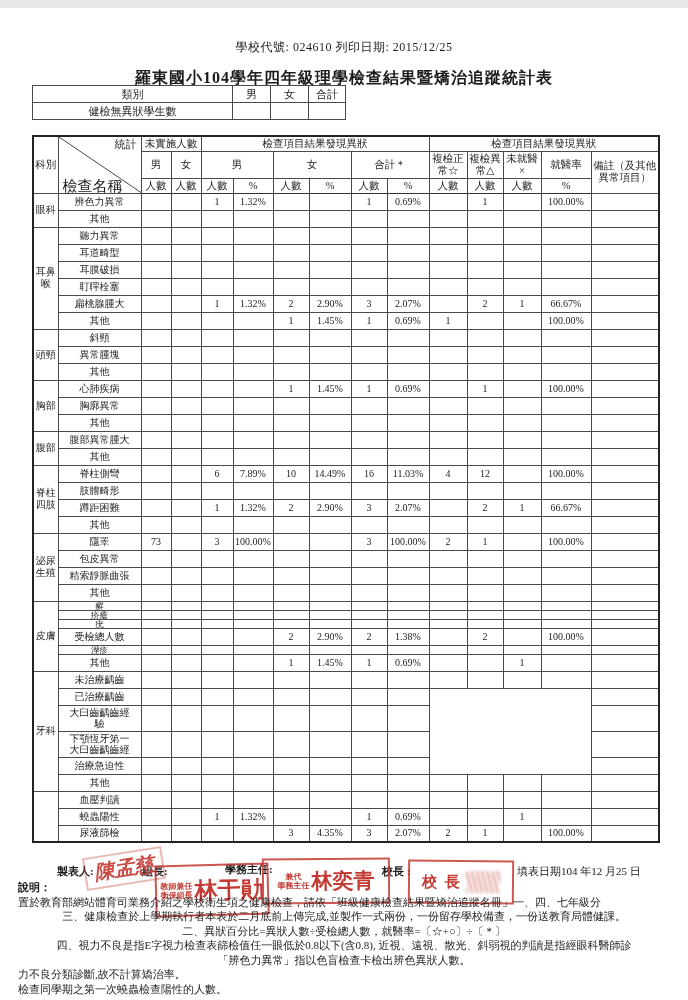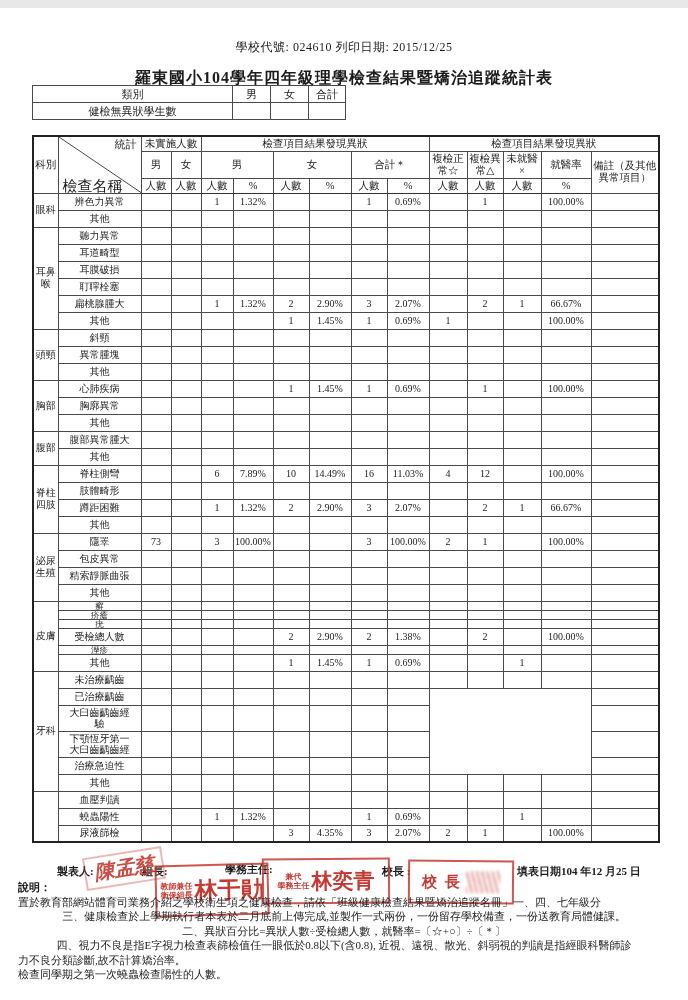--- a/index.html
+++ b/index.html
@@ -52,21 +52,21 @@
   .director-stamp .stamp-big{font-size:21px;}
   .principal-stamp{left:408px;top:4px;width:102px;height:40px;transform:rotate(.5deg);}
   .principal-stamp .stamp-big{font-size:15px;letter-spacing:2px;}
   .smudge{display:inline-block;width:34px;height:22px;margin-left:4px;border-radius:2px;
     background:repeating-linear-gradient(75deg,rgba(196,58,50,.55) 0 2px,rgba(255,255,255,0) 2px 5px);
     filter:blur(1.5px);}
   .sig-maker{left:57px;top:8px;}
   .sig-leader{left:142px;top:8px;}
   .sig-director{left:225px;top:6px;}
   .sig-principal{left:382px;top:8px;}
-  .sig-date{left:517px;top:8px;font-weight:bold;}
+  .sig-date{left:517px;top:8px;font-weight:normal;}
 
   
   .notes{position:absolute;top:872px;left:18px;width:652px;font-size:11px;line-height:14.5px;}
   .notes .nlabel{font-weight:bold;}
   .nl{text-align:left;}
   .nc{text-align:center;}
 </style>
 </head>
 <body>
 
@@ -810,17 +810,18 @@
       <span class="smudge"></span>
     </span>
   </div>
 
   <div class="notes">
     <div class="nlabel">說明：</div>
     <div class="nl">置於教育部網站體育司業務介紹之學校衛生項之健康檢查，請依「班級健康檢查結果暨矯治追蹤名冊」一、四、七年級分</div>
     <div class="nc">三、健康檢查於上學期執行者本表於二月底前上傳完成,並製作一式兩份，一份留存學校備查，一份送教育局體健課。</div>
     <div class="nc">二、異狀百分比=異狀人數÷受檢總人數，就醫率=〔☆+○〕÷〔＊〕</div>
     <div class="nc">四、視力不良是指E字視力檢查表篩檢值任一眼低於0.8以下(含0.8), 近視、遠視、散光、斜弱視的判讀是指經眼科醫師診</div>
+    <div class="nc">「辨色力異常」指以色盲檢查卡檢出辨色異狀人數。</div>
     <div class="nl">力不良分類診斷,故不計算矯治率。</div>
     <div class="nl">檢查同學期之第一次蟯蟲檢查陽性的人數。</div>
   </div>
 
 </div>
 
 </body></html>

